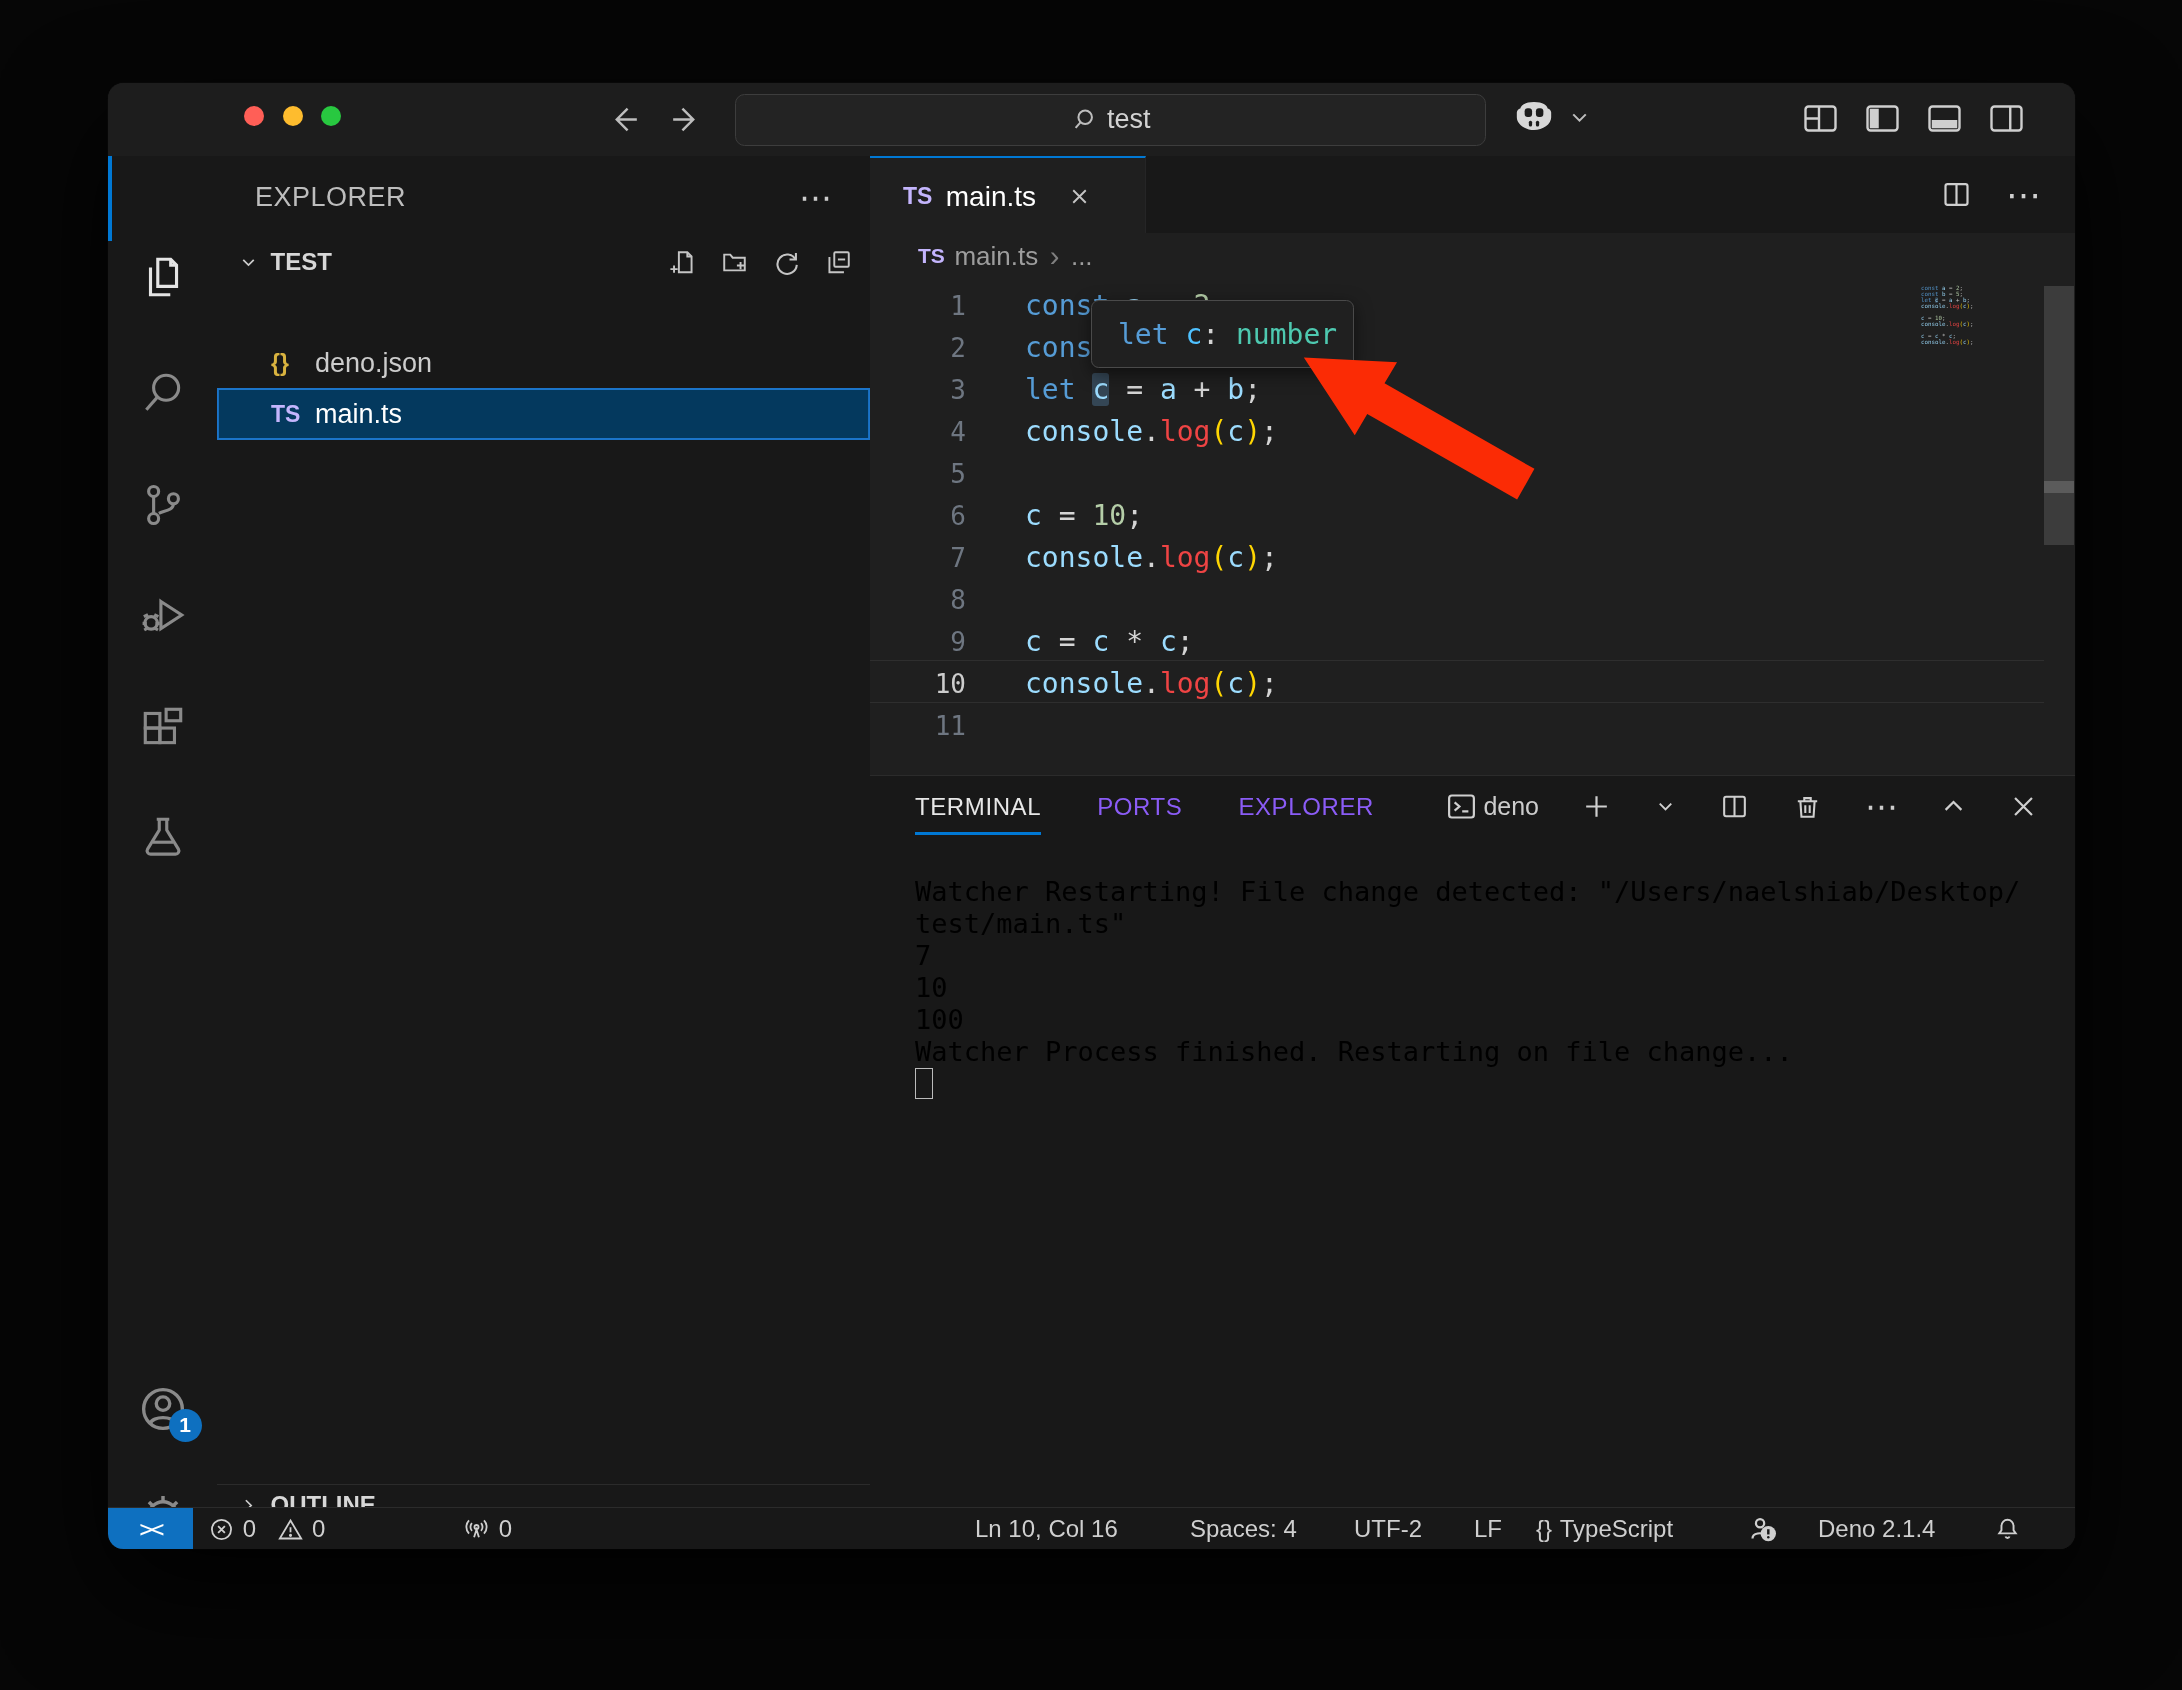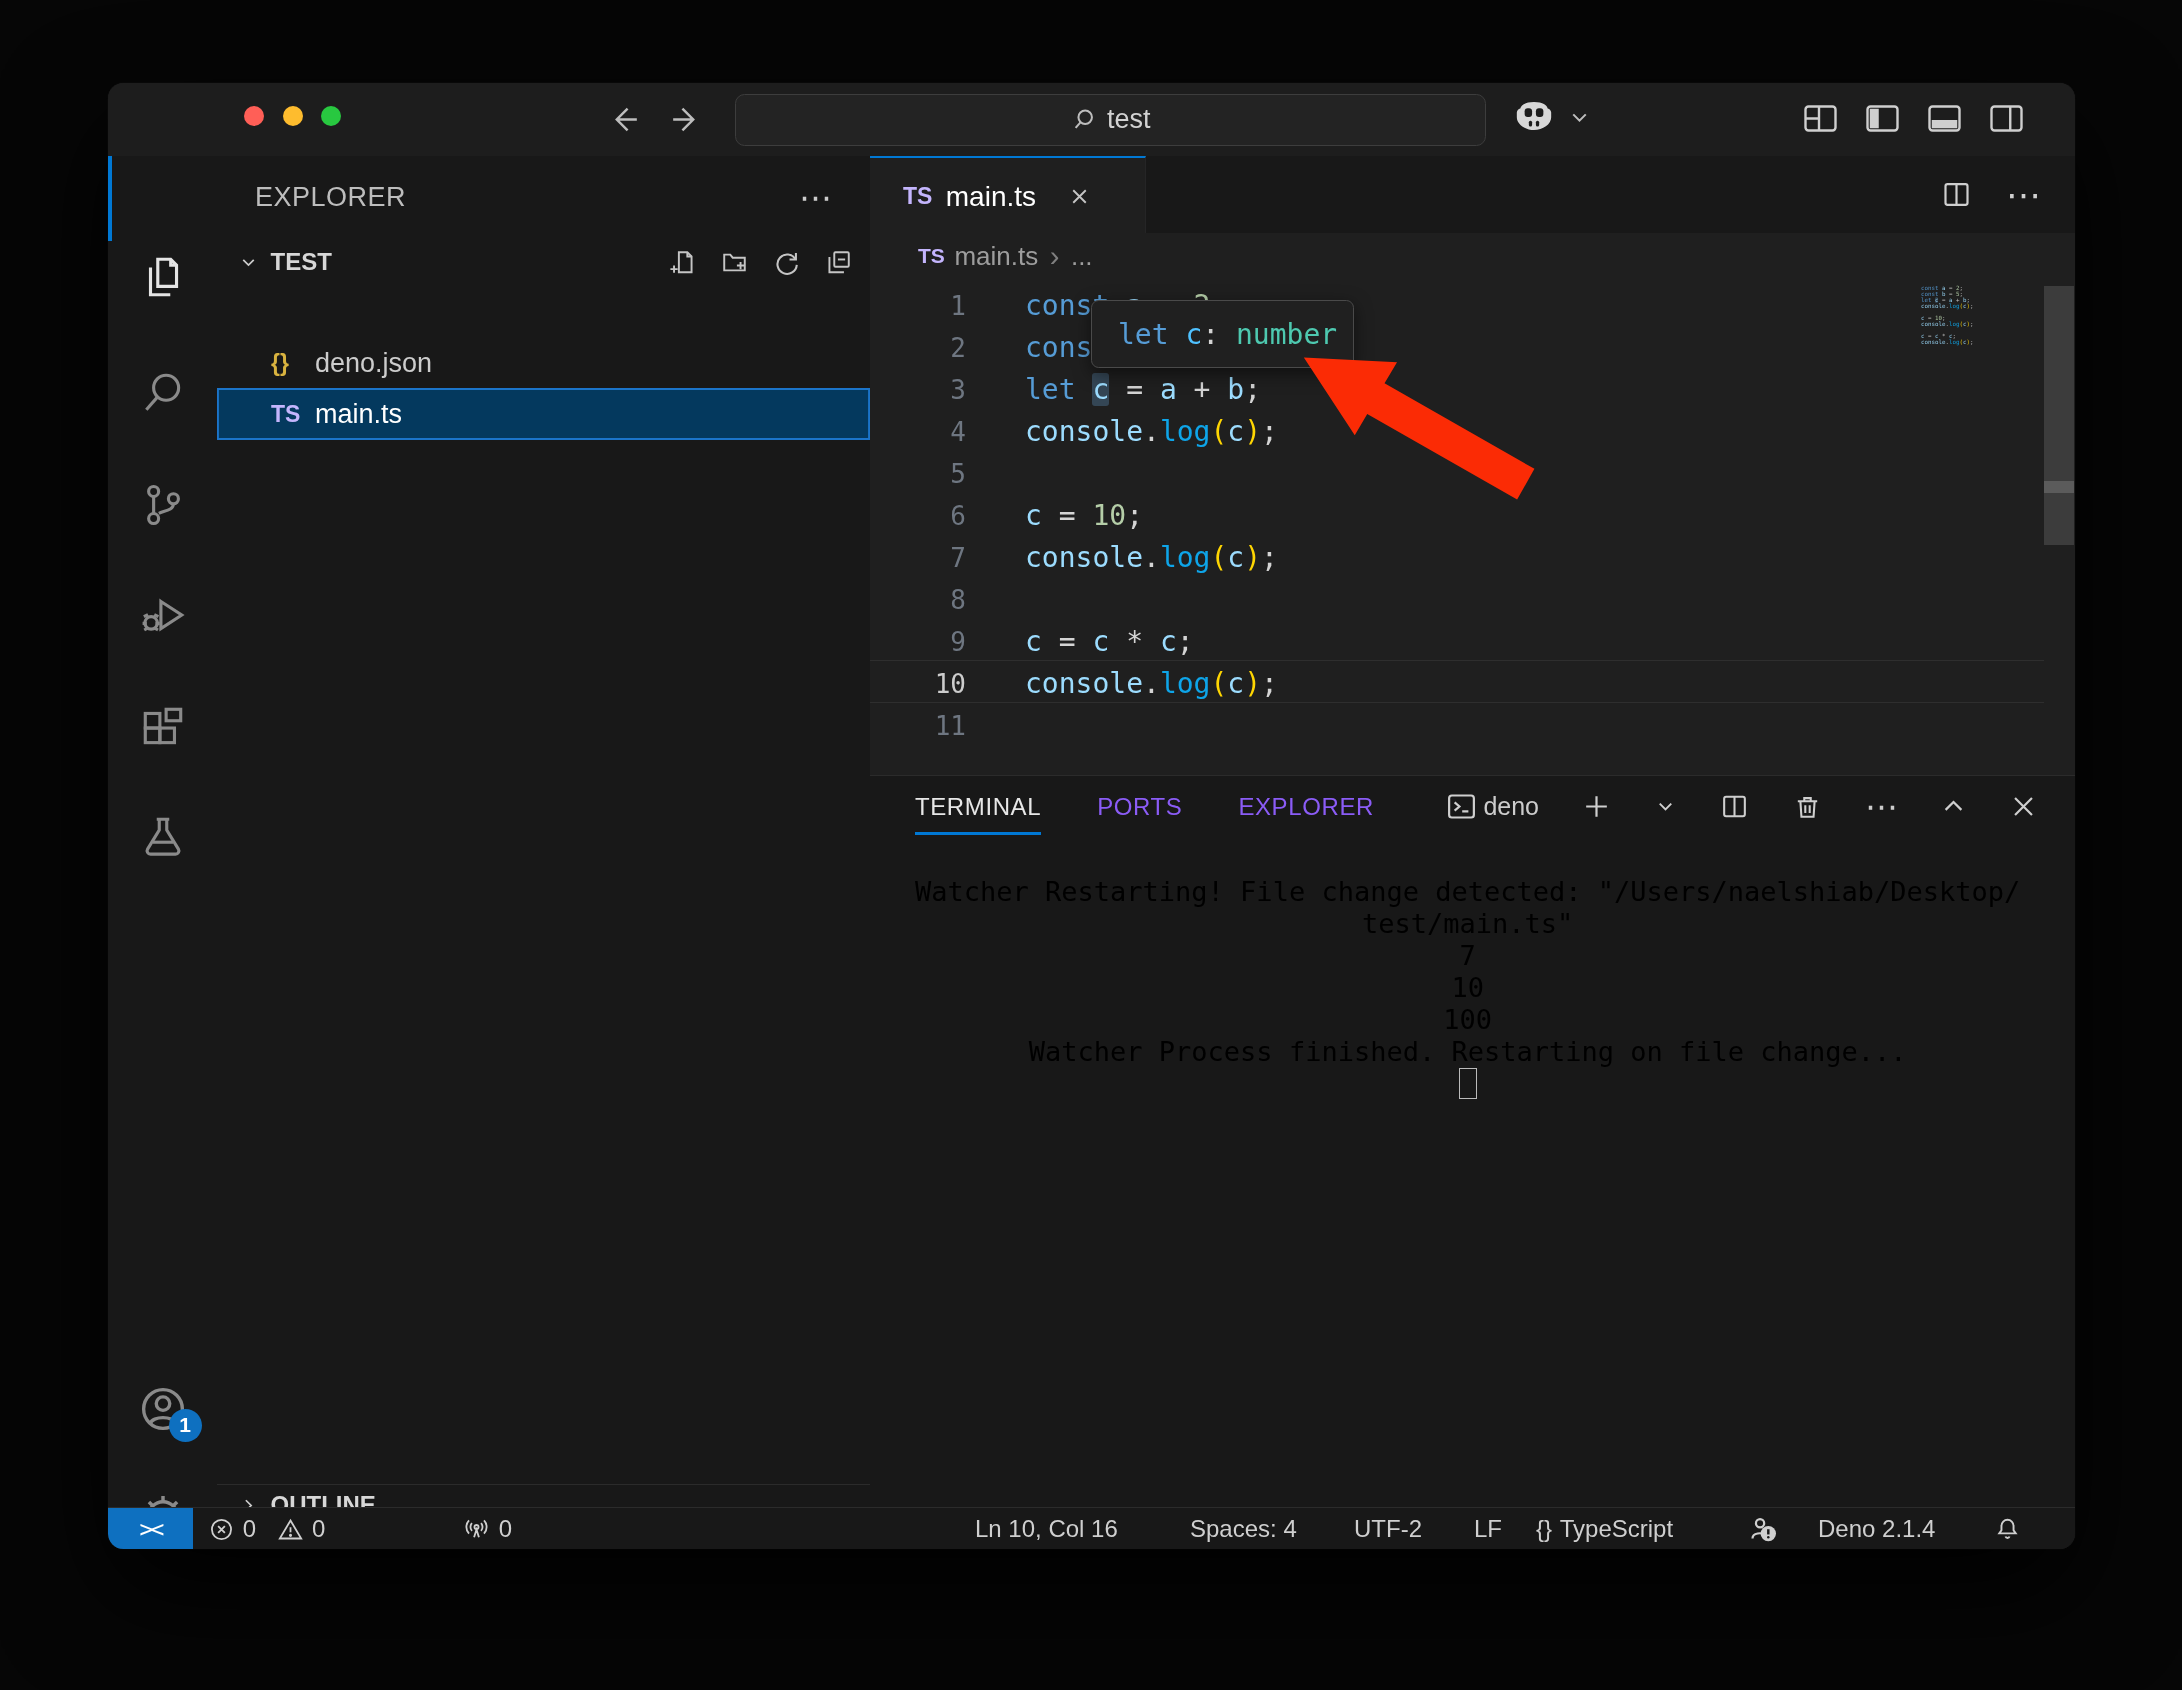--- a/index.html
+++ b/index.html
@@ -52,33 +52,33 @@
   
   .editor{position:absolute;left:762px;top:196px;width:1206px;height:496px;background:#1f1f1f;}
   .cur-line{position:absolute;left:0;top:381px;width:1174px;height:41px;border-top:1.9px solid #2e2e2e;border-bottom:1.9px solid #2e2e2e;}
   .gutter{position:absolute;left:0;top:5.8px;width:96px;text-align:right;
           font-family:"DejaVu Sans Mono",monospace;font-size:26px;line-height:42px;color:#6e7681;}
   .gutter div.active{color:#cccccc;}
   .code{position:absolute;left:155px;top:5.8px;font-family:"DejaVu Sans Mono",monospace;
         font-size:28px;line-height:42px;white-space:pre;}
   .code div{height:42px;}
   .tk-kw{color:#569cd6}.tk-var{color:#9cdcfe}.tk-pun{color:#d4d4d4}.tk-num{color:#b5cea8}
-  .tk-fn{color:#0ea5e9}.tk-br{color:#ffd602}
+  .tk-fn{color:#ef4444}.tk-br{color:#ffd602}
   .tk-hl{background:rgba(84,130,168,.4);border-radius:2.9px;}
   .tk-cb{color:#4fc1ff}.tk-ty2{color:#4ec9b0}
   .tooltip{position:absolute;left:221px;top:21px;width:261px;height:66px;background:#202020;
            border:1px solid #4a4a4a;border-radius:7.7px;box-shadow:0 5.8px 17.3px rgba(0,0,0,.5);z-index:30;
            display:flex;align-items:center;}
   .tooltip .code-line{margin-left:26px;font-family:"DejaVu Sans Mono",monospace;font-size:28px;white-space:pre;}
   .minimap{position:absolute;left:1051px;top:5.8px;font-family:"DejaVu Sans Mono",monospace;
            font-size:5.8px;line-height:6px;white-space:pre;opacity:.9;}
   .scrollbar{position:absolute;left:1174px;top:6.7px;width:30px;height:259px;background:#3c3c3c;}
   .scrollbar .mark{position:absolute;left:0;top:195px;width:30px;height:12.5px;background:#5b5b5b;}
   
-  .panel{position:absolute;left:762px;top:692px;width:1206px;height:732px;background:#181818;border-top:1px solid #2b2b2b;text-align:center;}
+  .panel{position:absolute;left:762px;top:692px;width:1206px;height:732px;background:#181818;border-top:1px solid #2b2b2b;}
   .panel-header{position:absolute;left:0;top:0;width:100%;height:61px;display:flex;align-items:center;}
   .ptab{font-size:24px;letter-spacing:0.6px;color:#8b5cf6;margin-right:56px;position:relative;height:61px;
         display:flex;align-items:center;}
   .ptab.active{color:#e7e7e7;}
   .ptab.active:after{content:"";position:absolute;left:0;right:0;bottom:1.9px;height:2.9px;background:#0078d4;}
   .ptabs{margin-left:45px;display:flex;}
   .panel-actions{position:absolute;right:38px;top:0;height:61px;display:flex;align-items:center;gap:42px;color:#cccccc;}
   .deno-label{font-size:25px;color:#cccccc;margin-left:5.8px;}
   .term{position:absolute;left:45px;top:100px;font-family:"DejaVu Sans Mono",monospace;font-size:27px;
         line-height:32px;white-space:pre;}

